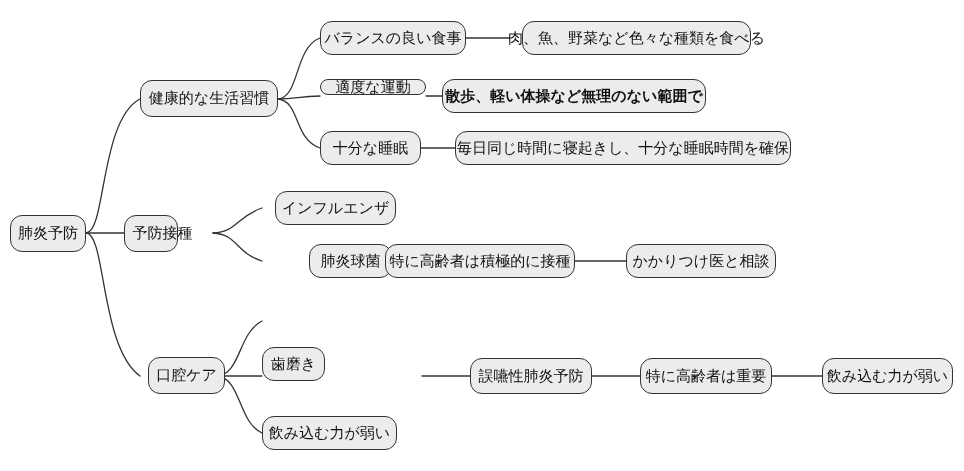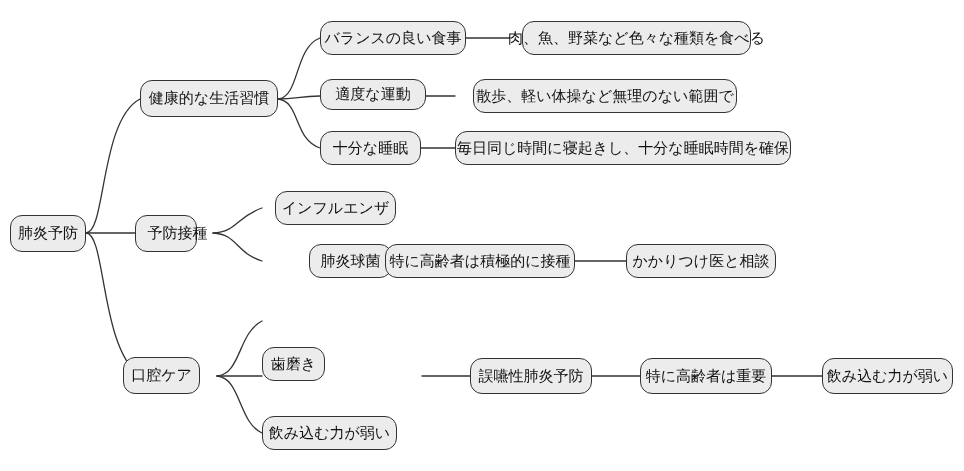--- a/index.html
+++ b/index.html
@@ -73,39 +73,39 @@
   </svg>
 
   <div class="node" style="left:10px; top:215px; width:76px; height:37px;">肺炎予防</div>
 
   <div class="node" style="left:140px; top:80px; width:138px; height:37px;">健康的な生活習慣</div>
 
   <div class="node" style="left:320px; top:21px; width:146px; height:34px;">バランスの良い食事</div>
 
   <div class="node" style="left:510px; top:21px; width:229px; height:34px;margin-left:12px;">肉、魚、野菜など色々な種類を食べる</div>
 
-  <div class="node" style="left:320px; top:79px; width:106px; height:31px;">適度な運動</div>
+  <div class="node" style="left:320px; top:79px; width:106px; height:16px;">適度な運動</div>
 
-  <div class="node" style="left:473px; top:79px; width:264px; height:34px;">散歩、軽い体操など無理のない範囲で</div>
+  <div class="node" style="left:442px; top:79px; width:264px; height:34px;font-weight:bold;">散歩、軽い体操など無理のない範囲で</div>
 
   <div class="node" style="left:320px; top:131px; width:101px; height:34px;">十分な睡眠</div>
 
   <div class="node" style="left:455px; top:131px; width:336px; height:34px;">毎日同じ時間に寝起きし、十分な睡眠時間を確保</div>
 
-  <div class="node" style="left:135px; top:215px; width:62px; height:37px;padding-left:23px;">予防接種</div>
+  <div class="node" style="left:124px; top:215px; width:54px; height:37px;padding-left:23px;">予防接種</div>
 
   <div class="node" style="left:275px; top:191px; width:121px; height:34px;">インフルエンザ</div>
 
   <div class="node" style="left:262px; top:244px; width:83px; height:34px;margin-left:47px;">肺炎球菌</div>
 
   <div class="node" style="left:385px; top:244px; width:190px; height:34px;">特に高齢者は積極的に接種</div>
 
   <div class="node" style="left:626px; top:244px; width:150px; height:34px;">かかりつけ医と相談</div>
 
-  <div class="node" style="left:123px; top:357px; width:77px; height:37px;">口腔ケア</div>
+  <div class="node" style="left:148px; top:357px; width:77px; height:37px;">口腔ケア</div>
 
   <div class="node" style="left:262px; top:304px; width:63px; height:34px;margin-top:43px;">歯磨き</div>
 
 
   <div class="node" style="left:470px; top:358px; width:122px; height:36px;">誤嚥性肺炎予防</div>
 
   <div class="node" style="left:640px; top:358px; width:132px; height:36px;">特に高齢者は重要</div>
 
   <div class="node" style="left:822px; top:358px; width:131px; height:36px;">飲み込む力が弱い</div>
 

